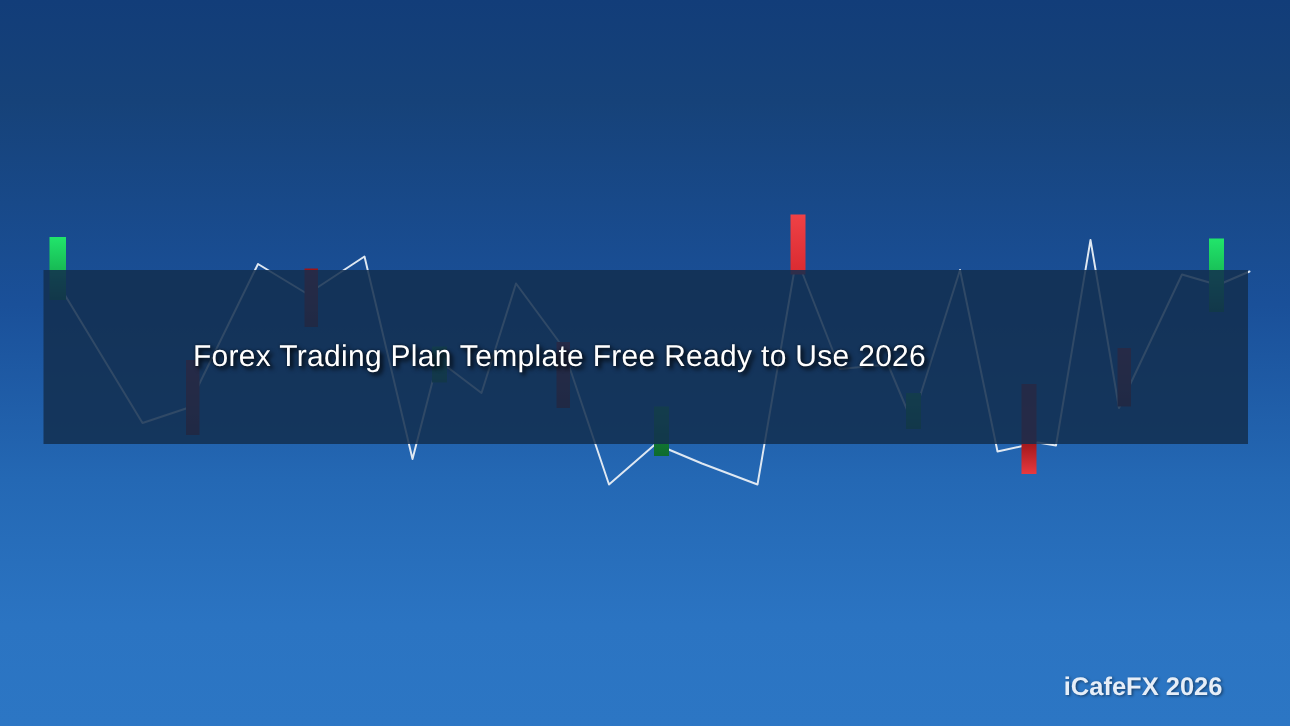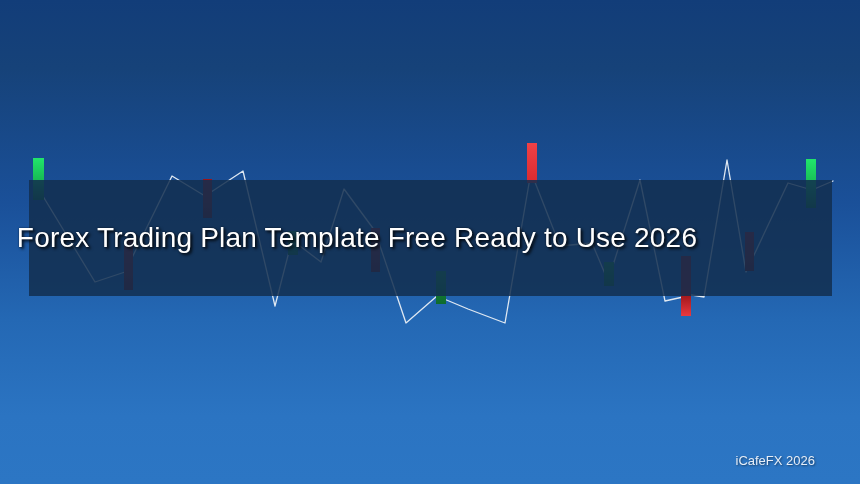--- a/index.html
+++ b/index.html
@@ -39,33 +39,34 @@
   #title-text {
     position: absolute;
     left: 29px;
     top: 180px;
     width: 656px;
     height: 116px;
     display: flex;
     align-items: center;
     justify-content: center;
     color: #ffffff;
-    font-size: 28px;
+    font-size: 20px;
     font-weight: 400;
     letter-spacing: 0.2px;
     white-space: nowrap;
     text-shadow: 2px 2px 3px rgba(0,0,0,0.85), 0 0 2px rgba(0,0,0,0.6);
+    padding-left: 16px;
   }
   #watermark {
     position: absolute;
     right: 45px;
     bottom: 16px;
     color: #e6eef8;
-    font-size: 13px;
-    font-weight: 400;
+    font-size: 17px;
+    font-weight: 700;
     text-shadow: 1px 1px 2px rgba(0,0,0,0.45);
   }
 </style>
 </head>
 <body>
 
 <div id="stage">
 
   <svg id="chart-layer" viewBox="0 0 860 484" preserveAspectRatio="none" aria-hidden="true">
     <defs>

